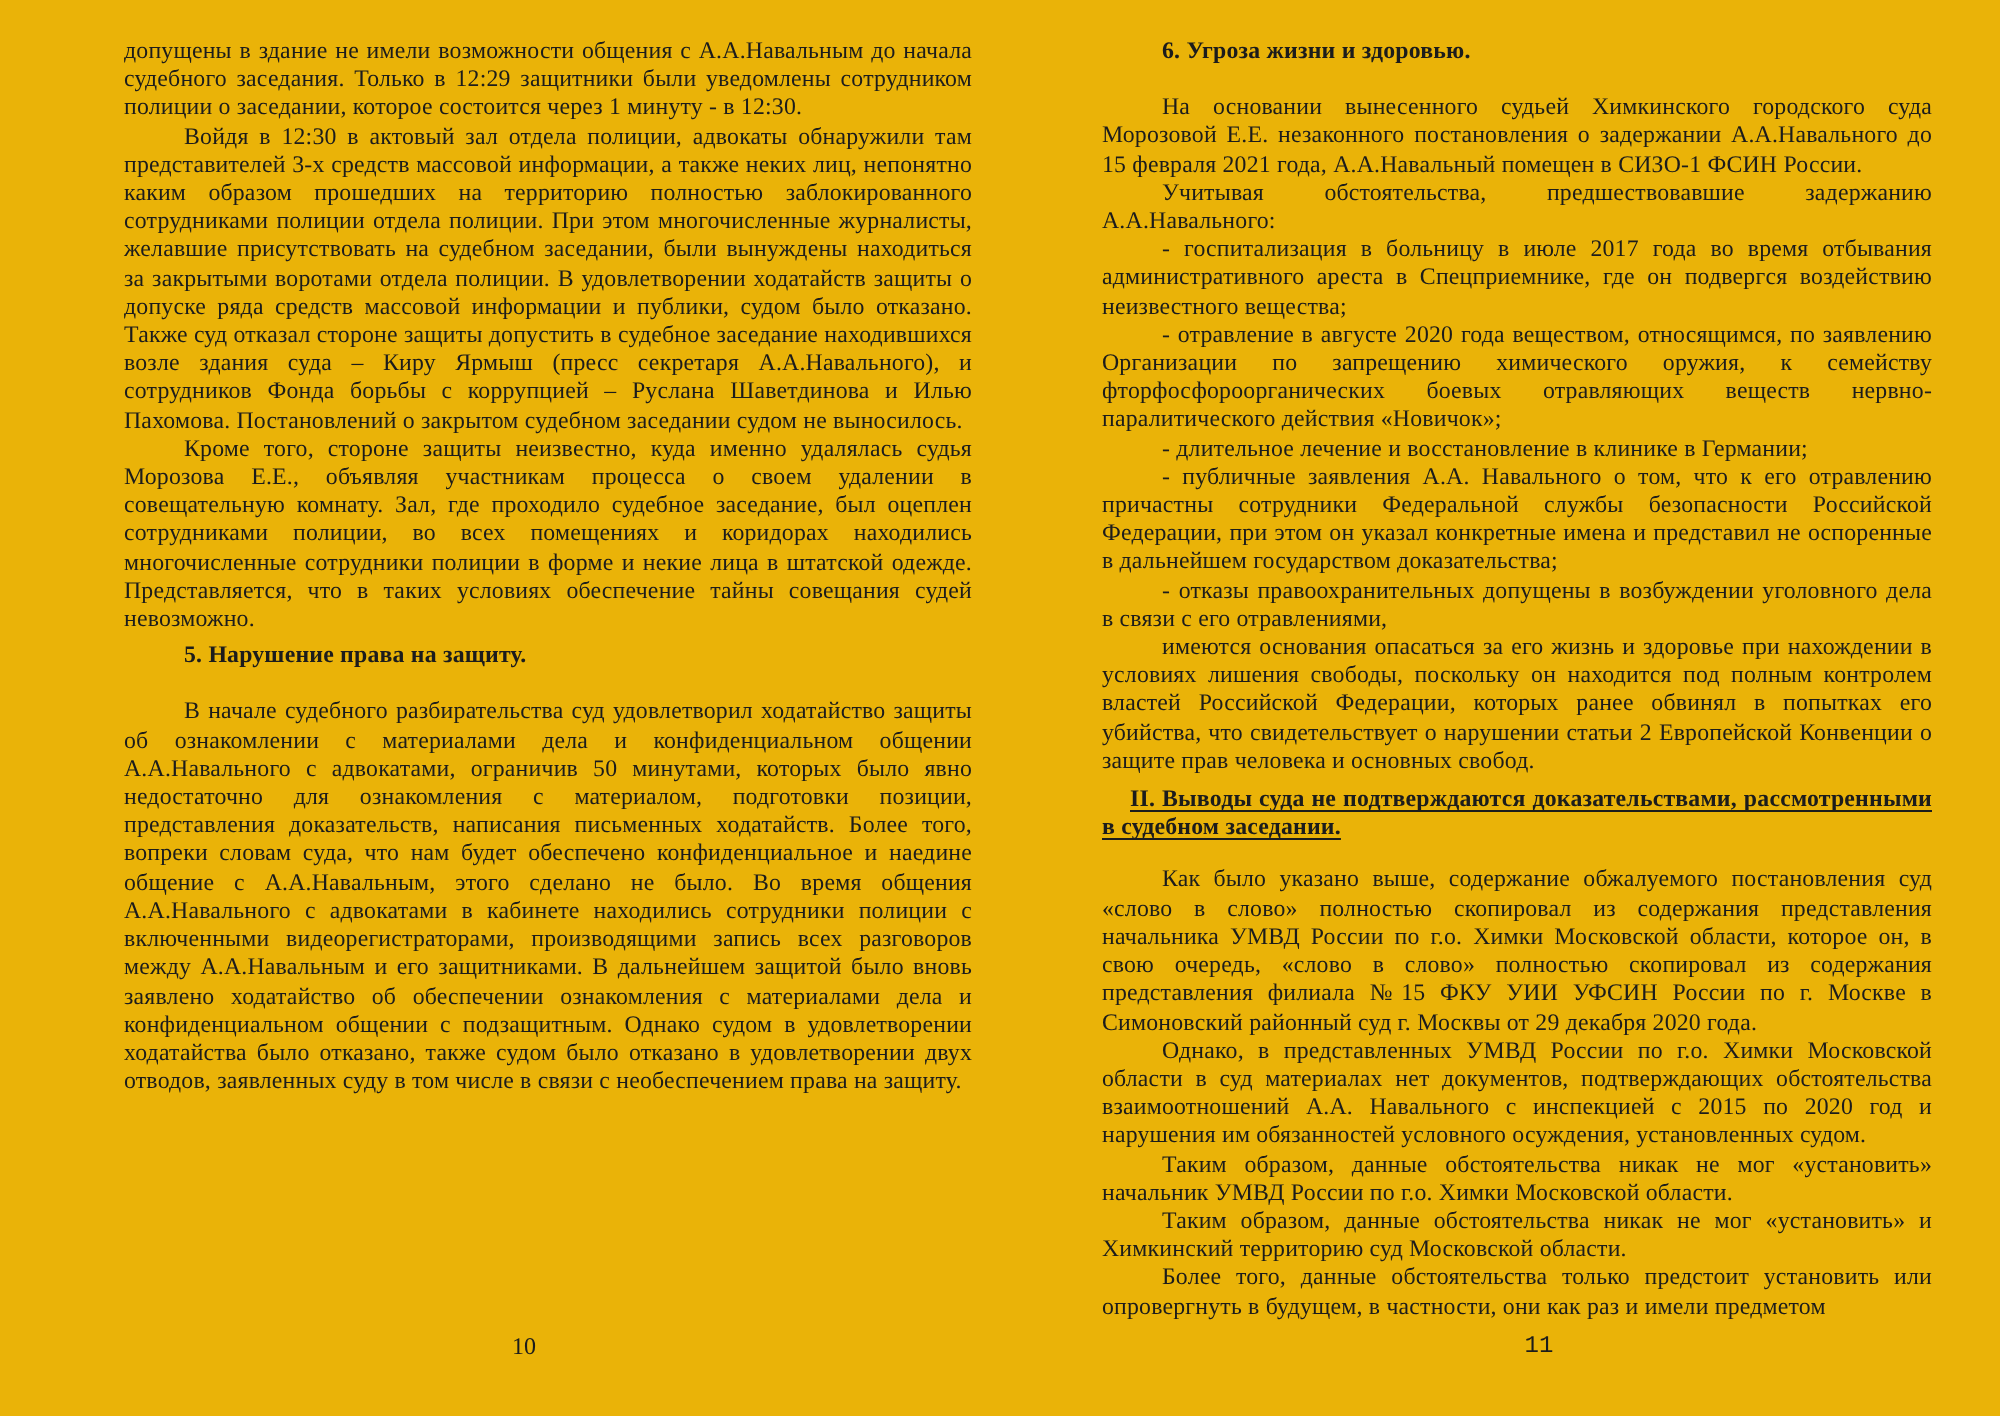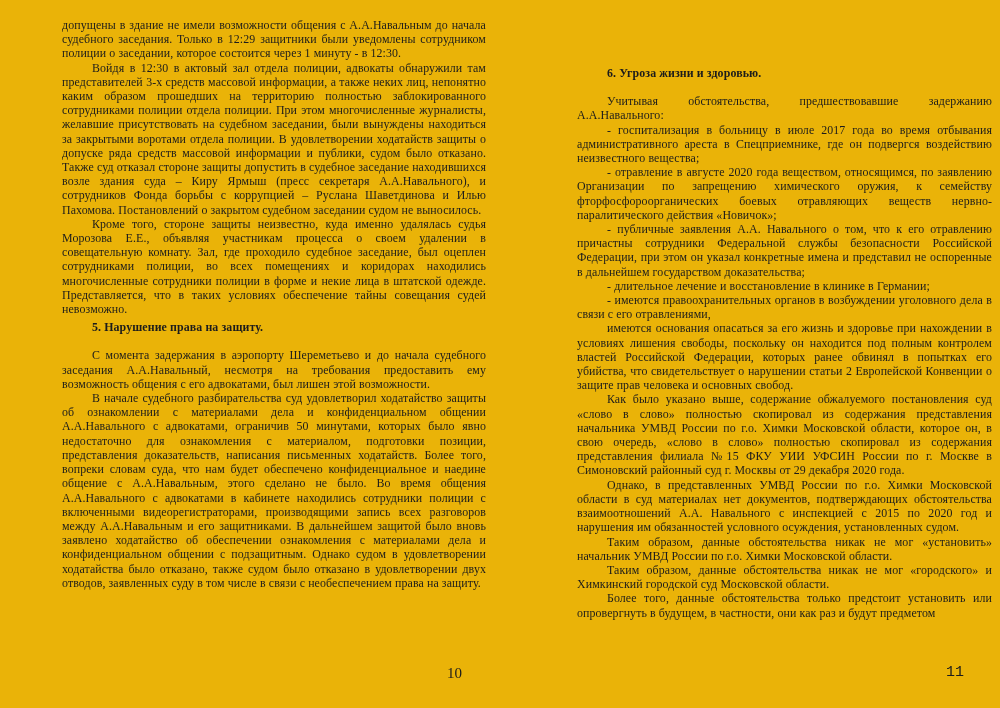--- a/index.html
+++ b/index.html
@@ -17,21 +17,21 @@
   }
   .page-col {
     position: absolute;
     top: 18px;
     text-align: justify;
     font-size: 11.9px;
     line-height: 14.2px;
     letter-spacing: 0.1px;
   }
   .col-left  { left: 62px;  width: 424px; }
-  .col-right { left: 577px; width: 415px; margin-top: 48px; }
+  .col-right { left: 551px; width: 415px; }
 
   .page-col p {
     margin: 0;
     padding: 0;
     text-indent: 30px;
   }
   .page-col p.no-indent { text-indent: 0; }
 
   .page-col .h {
     font-size: 11.9px;
@@ -49,55 +49,56 @@
     margin: 5px 0 12px 0;
     text-indent: 14px;
     text-align: justify;
     text-decoration: underline;
     text-underline-offset: 2px;
   }
 
   .page-number {
     position: absolute;
     top: 666px;
-    font-size: 15px;
+    font-size: 12px;
     line-height: 14px;
-    text-align: right;
+    text-align: center;
     color: #1c1c1c;
   }
   .pn-left  { left: 62px;  width: 400px; }
   .pn-right { left: 575px; width: 389px; font-family: Liberation Mono, monospace; }
 </style>
 </head>
 <body>
 
 <div class="sheet">
 
   <div class="page-col col-left">
       <p class="p no-indent">допущены в здание не имели возможности общения с А.А.Навальным до начала судебного заседания. Только в 12:29 защитники были уведомлены сотрудником полиции о заседании, которое состоится через 1 минуту - в 12:30.</p>
       <p class="p">Войдя в 12:30 в актовый зал отдела полиции, адвокаты обнаружили там представителей 3-х средств массовой информации, а также неких лиц, непонятно каким образом прошедших на территорию полностью заблокированного сотрудниками полиции отдела полиции. При этом многочисленные журналисты, желавшие присутствовать на судебном заседании, были вынуждены находиться за закрытыми воротами отдела полиции. В удовлетворении ходатайств защиты о допуске ряда средств массовой информации и публики, судом было отказано. Также суд отказал стороне защиты допустить в судебное заседание находившихся возле здания суда – Киру Ярмыш (пресс секретаря А.А.Навального), и сотрудников Фонда борьбы с коррупцией – Руслана Шаветдинова и Илью Пахомова. Постановлений о закрытом судебном заседании судом не выносилось.</p>
       <p class="p">Кроме того, стороне защиты неизвестно, куда именно удалялась судья Морозова Е.Е., объявляя участникам процесса о своем удалении в совещательную комнату. Зал, где проходило судебное заседание, был оцеплен сотрудниками полиции, во всех помещениях и коридорах находились многочисленные сотрудники полиции в форме и некие лица в штатской одежде. Представляется, что в таких условиях обеспечение тайны совещания судей невозможно.</p>
       <h3 class="h">5. Нарушение права на защиту.</h3>
-      <p class="p">С момента задержания в аэропорту Шереметьево и до начала судебного заседания А.А.Навальный, несмотря на требования предоставить ему возможность общения с его адвокатами, был лишен этой возможности.</p>
       <p class="p">В начале судебного разбирательства суд удовлетворил ходатайство защиты об ознакомлении с материалами дела и конфиденциальном общении А.А.Навального с адвокатами, ограничив 50 минутами, которых было явно недостаточно для ознакомления с материалом, подготовки позиции, представления доказательств, написания письменных ходатайств. Более того, вопреки словам суда, что нам будет обеспечено конфиденциальное и наедине общение с А.А.Навальным, этого сделано не было. Во время общения А.А.Навального с адвокатами в кабинете находились сотрудники полиции с включенными видеорегистраторами, производящими запись всех разговоров между А.А.Навальным и его защитниками. В дальнейшем защитой было вновь заявлено ходатайство об обеспечении ознакомления с материалами дела и конфиденциальном общении с подзащитным. Однако судом в удовлетворении ходатайства было отказано, также судом было отказано в удовлетворении двух отводов, заявленных суду в том числе в связи с необеспечением права на защиту.</p>
     </div>
 
   <div class="page-col col-right">
       <h3 class="h first">6. Угроза жизни и здоровью.</h3>
+      <p class="p">На основании вынесенного судьей Химкинского городского суда Морозовой Е.Е. незаконного постановления о задержании А.А.Навального до 15 февраля 2021 года, А.А.Навальный помещен в СИЗО-1 ФСИН России.</p>
       <p class="p">Учитывая обстоятельства, предшествовавшие задержанию А.А.Навального:</p>
       <p class="p">- госпитализация в больницу в июле 2017 года во время отбывания административного ареста в Спецприемнике, где он подвергся воздействию неизвестного вещества;</p>
       <p class="p">- отравление в августе 2020 года веществом, относящимся, по заявлению Организации по запрещению химического оружия, к семейству фторфосфороорганических боевых отравляющих веществ нервно-паралитического действия «Новичок»;</p>
+      <p class="p">- длительное лечение и восстановление в клинике в Германии;</p>
       <p class="p">- публичные заявления А.А. Навального о том, что к его отравлению причастны сотрудники Федеральной службы безопасности Российской Федерации, при этом он указал конкретные имена и представил не оспоренные в дальнейшем государством доказательства;</p>
-      <p class="p">- длительное лечение и восстановление в клинике в Германии;</p>
-      <p class="p">- имеются правоохранительных органов в возбуждении уголовного дела в связи с его отравлениями,</p>
+      <p class="p">- отказы правоохранительных допущены в возбуждении уголовного дела в связи с его отравлениями,</p>
       <p class="p">имеются основания опасаться за его жизнь и здоровье при нахождении в условиях лишения свободы, поскольку он находится под полным контролем властей Российской Федерации, которых ранее обвинял в попытках его убийства, что свидетельствует о нарушении статьи 2 Европейской Конвенции о защите прав человека и основных свобод.</p>
+      <h3 class="hu">II. Выводы суда не подтверждаются доказательствами, рассмотренными в судебном заседании.</h3>
       <p class="p">Как было указано выше, содержание обжалуемого постановления суд «слово в слово» полностью скопировал из содержания представления начальника УМВД России по г.о. Химки Московской области, которое он, в свою очередь, «слово в слово» полностью скопировал из содержания представления филиала №15 ФКУ УИИ УФСИН России по г. Москве в Симоновский районный суд г. Москвы от 29 декабря 2020 года.</p>
       <p class="p">Однако, в представленных УМВД России по г.о. Химки Московской области в суд материалах нет документов, подтверждающих обстоятельства взаимоотношений А.А. Навального с инспекцией с 2015 по 2020 год и нарушения им обязанностей условного осуждения, установленных судом.</p>
       <p class="p">Таким образом, данные обстоятельства никак не мог «установить» начальник УМВД России по г.о. Химки Московской области.</p>
-      <p class="p">Таким образом, данные обстоятельства никак не мог «городского» и Химкинский городской суд Московской области.</p>
-      <p class="p">Более того, данные обстоятельства только предстоит установить или опровергнуть в будущем, в частности, они как раз и будут предметом</p>
+      <p class="p">Таким образом, данные обстоятельства никак не мог «установить» и Химкинский территорию суд Московской области.</p>
+      <p class="p">Более того, данные обстоятельства только предстоит установить или опровергнуть в будущем, в частности, они как раз и имели предметом</p>
     </div>
 
   <div class="page-number pn-left">10</div>
 
   <div class="page-number pn-right">11</div>
 
 </div>
 
 </body></html>

